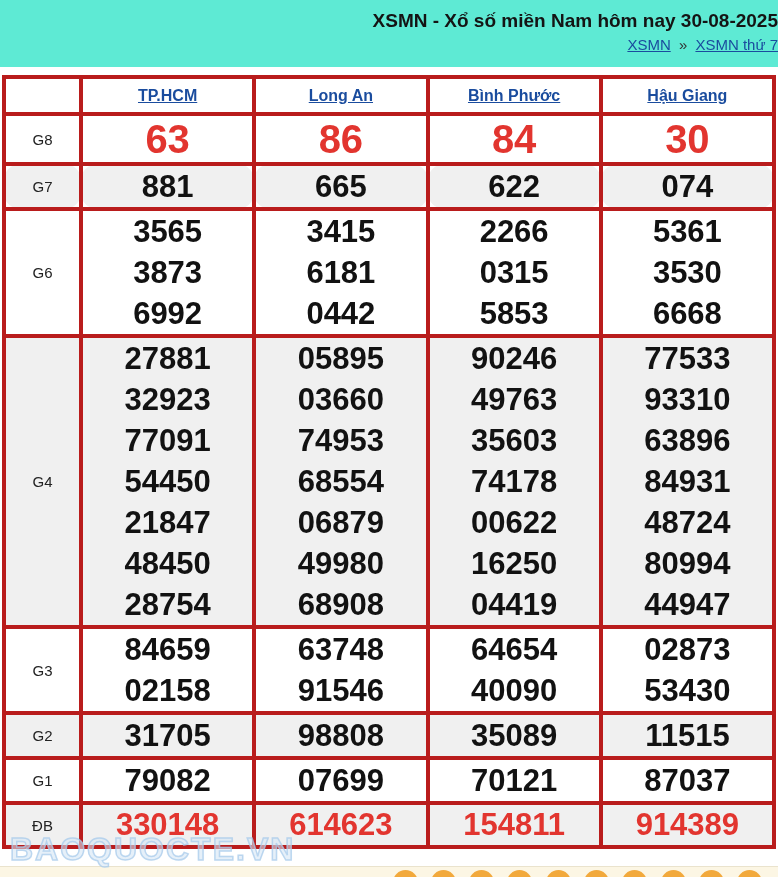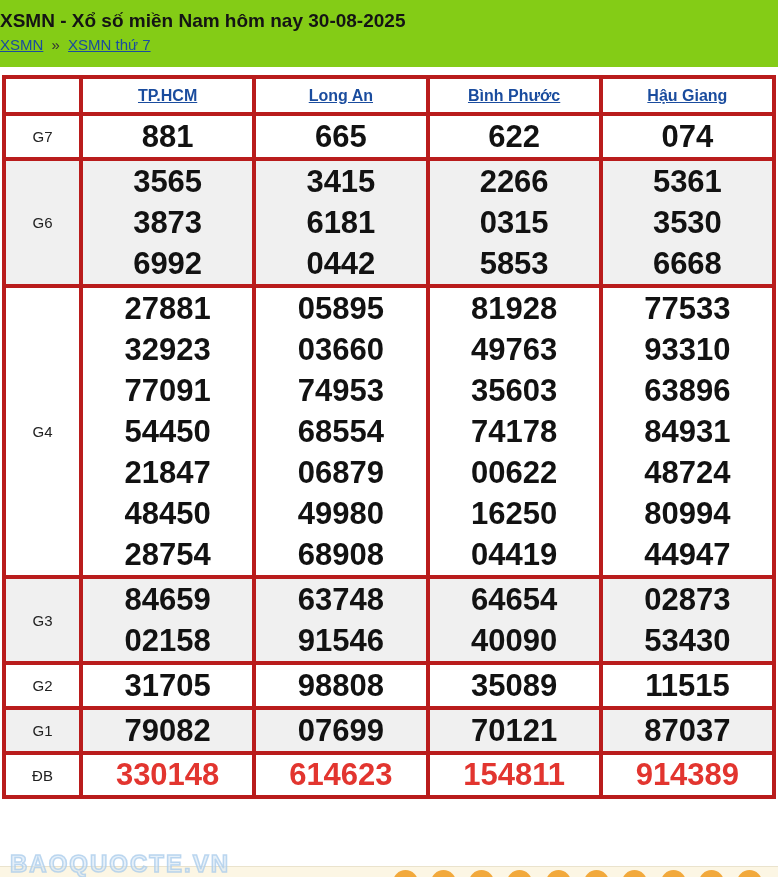--- a/index.html
+++ b/index.html
@@ -7,23 +7,23 @@
   body {
     width:778px; height:877px;
     background:#ffffff;
     font-family:"Liberation Sans", sans-serif;
     position:relative;
     overflow:hidden;
   }
 
   
   .top-band {
-    background:#84cc16;
+    background:#5eead4;
     height:67px;
-    text-align:left;
+    text-align:right;
     overflow:hidden;
   }
   .page-title {
     font-size:19px;
     font-weight:bold;
     color:#141414;
     margin:10px 0 4px;
   }
   .breadcrumb { font-size:15px; color:#222; }
   .breadcrumb a {
@@ -76,22 +76,22 @@
   tr[data-row="G7"] td { height:41px;border-radius:16px; }
   tr[data-row="G5"] td { height:42px; }
   tr[data-row="G2"] td { height:36px; }
   tr[data-row="G1"] td { height:42px; }
   tr[data-row="ĐB"] td { height:40px; }
   tr[data-row="ĐB"] .num { color:#E2352F; font-size:31px; height:40px; line-height:40px; }
 
   
   .watermark {
     position:absolute;
-    left:10px; top:850px;
-    font-size:24px;
+    left:10px; top:831px;
+    font-size:32px;
     font-weight:bold;
     letter-spacing:2px;
     color:rgba(255,255,255,0.30);
     -webkit-text-stroke:1.5px rgba(168,203,235,0.75);
     text-shadow:0 0 1px rgba(168,203,235,0.4);
     z-index:5;
     pointer-events:none;
   }
 
   
@@ -129,20 +129,35 @@
       <th class="corner"></th>
 
     <th><a href="#" class="col-link">TP.HCM</a></th>
         <th><a href="#" class="col-link">Long An</a></th>
         <th><a href="#" class="col-link">Bình Phước</a></th>
         <th><a href="#" class="col-link">Hậu Giang</a></th>
       </tr>
   </thead>
   <tbody>
 
+  <tr data-row="G8">
+        <td class="plabel">G8</td>
+        <td>
+          <div class="num">63</div>
+        </td>
+        <td>
+          <div class="num">86</div>
+        </td>
+        <td>
+          <div class="num">84</div>
+        </td>
+        <td>
+          <div class="num">30</div>
+        </td>
+      </tr>
       <tr data-row="G7">
         <td class="plabel">G7</td>
         <td>
           <div class="num">881</div>
         </td>
         <td>
           <div class="num">665</div>
         </td>
         <td>
           <div class="num">622</div>
@@ -188,21 +203,21 @@
         <td>
           <div class="num">05895</div>
           <div class="num">03660</div>
           <div class="num">74953</div>
           <div class="num">68554</div>
           <div class="num">06879</div>
           <div class="num">49980</div>
           <div class="num">68908</div>
         </td>
         <td>
-          <div class="num">81928</div>
+          <div class="num">90246</div>
           <div class="num">49763</div>
           <div class="num">35603</div>
           <div class="num">74178</div>
           <div class="num">00622</div>
           <div class="num">16250</div>
           <div class="num">04419</div>
         </td>
         <td>
           <div class="num">77533</div>
           <div class="num">93310</div>

